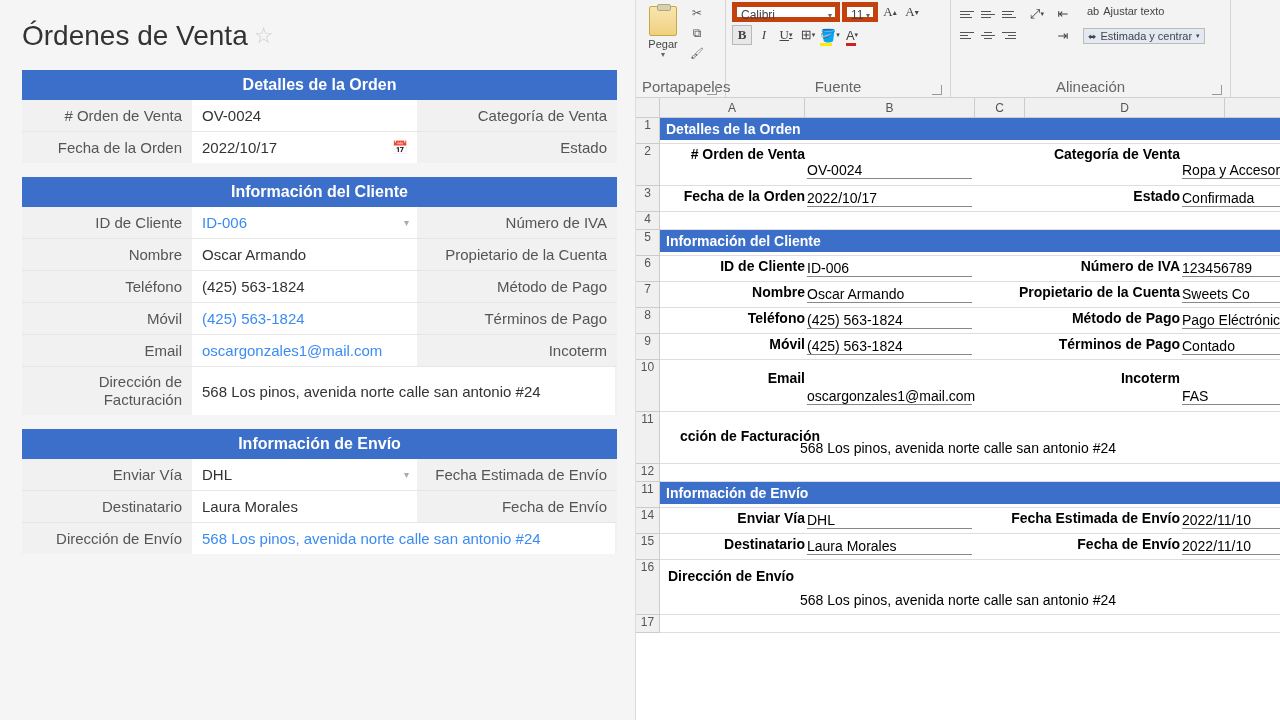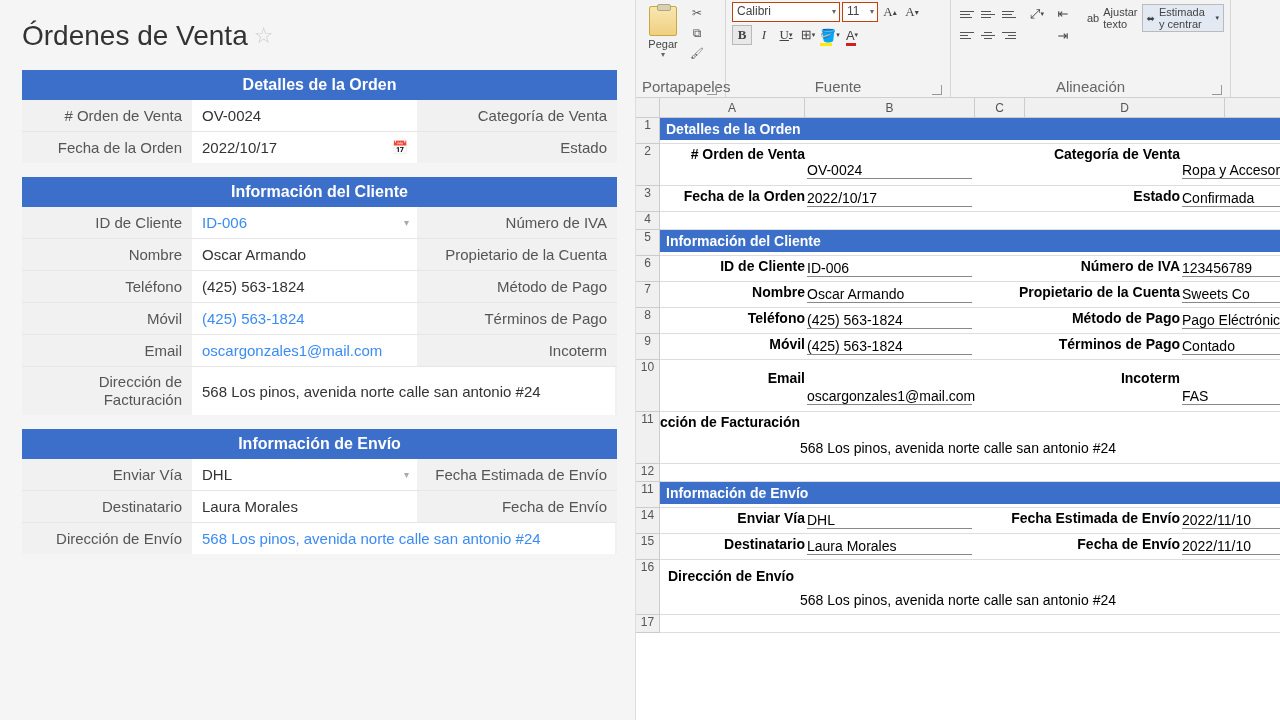--- a/index.html
+++ b/index.html
@@ -31,21 +31,21 @@
 .paste-btn { display: flex; flex-direction: column; align-items: center; width: 42px; }
 .paste-ico { width: 28px; height: 30px; background: linear-gradient(#f8e6b0,#f0d080); border: 1px solid #c8a840; border-radius: 2px; position: relative; margin-top: 2px; }
 .paste-ico::before { content:""; position:absolute; top:-3px; left:7px; width:12px; height:5px; background:#d8d0b0; border:1px solid #b0a880; border-radius:2px; }
 .paste-lbl { font-size: 11px; margin-top: 2px; }
 .mini-btn { width: 18px; height: 18px; display: flex; align-items: center; justify-content: center; font-size: 12px; color: #555; }
 .mini-col { display: flex; flex-direction: column; gap: 2px; }
 .scissors::before { content:"✂"; font-size:12px; }
 .copy-i::before { content:"⧉"; font-size:12px; }
 .brush-i::before { content:"🖌"; font-size:11px; }
 .font-row1 { display: flex; gap: 2px; align-items: center; }
-.font-sel { border: 1px solid #c2410c; background: #fff; font-size: 12px; padding: 1px 18px 1px 4px; height: 20px; position: relative; }
+.font-sel { border: 5px solid #c2410c; background: #fff; font-size: 12px; padding: 1px 18px 1px 4px; height: 20px; position: relative; }
 .fs-down { position: absolute; right: 3px; top: 4px; font-size: 8px; color: #666; }
 .sq { width: 20px; height: 20px; border: 1px solid transparent; display: flex; align-items: center; justify-content: center; font-size: 13px; font-family: "Times New Roman", serif; }
 .sq.active { border: 1px solid #b8b8b8; background: #e8e8e8; }
 .font-row2 { display: flex; gap: 2px; margin-top: 3px; }
 .align-grid { display: grid; grid-template-columns: repeat(3,20px); grid-template-rows: repeat(2,20px); gap: 1px; }
 .align-btn { width: 20px; height: 20px; display: flex; flex-direction: column; justify-content: center; gap: 2px; padding: 3px; }
 .aline { height: 1px; background: #555; }
 .wrap-btn { display: flex; align-items: center; gap: 4px; padding: 1px 4px; }
 .merge-btn { display: flex; align-items: center; gap: 4px; padding: 1px 4px; border: 1px solid #bbb; background: #e2e9f2; }
 
@@ -226,21 +226,21 @@
               <div class="aline" style="width:80%;margin-left:auto"></div>
             </div>
         </div>
         <div class="mini-col" style="margin-left:4px">
           <div class="sq">⤢<span style="font-size:7px">▾</span></div>
         </div>
         <div class="mini-col" style="margin-left:2px">
           <div class="sq">⇤</div>
           <div class="sq">⇥</div>
         </div>
-        <div style="margin-left:6px;display:flex;gap:0">
+        <div style="margin-left:6px;display:flex;flex-direction:column;gap:10px">
           <div class="wrap-btn">
               <span style="font-size:11px">ab</span>
               <span>Ajustar texto</span>
             </div>
           <div class="merge-btn">
               <span style="font-size:10px">⬌</span>
               <span>Estimada y centrar</span>
               <span style="font-size:7px">▾</span>
             </div>
         </div>
@@ -322,21 +322,21 @@
         <div class="xlbl" style="left:315px;width:205px;top:2px">Términos de Pago</div>
         <div class="xval" style="left:522px;width:100px;top:4px">Contado</div>
       </div>
       <div class="xrow" style="height:52px">
         <div class="xlbl" style="left:0;width:145px;top:10px">Email</div>
         <div class="xval" style="left:147px;width:165px;top:28px">oscargonzales1@mail.com</div>
         <div class="xlbl" style="left:315px;width:205px;top:10px">Incoterm</div>
         <div class="xval" style="left:522px;width:100px;top:28px">FAS</div>
       </div>
       <div class="xrow" style="height:52px">
-        <div class="xlbl" style="left:0;width:180px;top:2px;text-align:left">cción de Facturación</div>
+        <div class="xlbl" style="left:0;width:180px;top:16px;text-align:center">cción de Facturación</div>
         <div class="xval-nb" style="left:140px;top:28px">568 Los pinos, avenida norte calle san antonio #24</div>
       </div>
       <div class="xrow" style="height:18px"></div>
       <div class="xrow" style="height:26px">
           <div class="xsection">Información de Envío</div>
         </div>
       <div class="xrow" style="height:26px">
         <div class="xlbl" style="left:0;width:145px;top:2px">Enviar Vía</div>
         <div class="xval" style="left:147px;width:165px;top:4px">DHL</div>
         <div class="xlbl" style="left:315px;width:205px;top:2px">Fecha Estimada de Envío</div>

